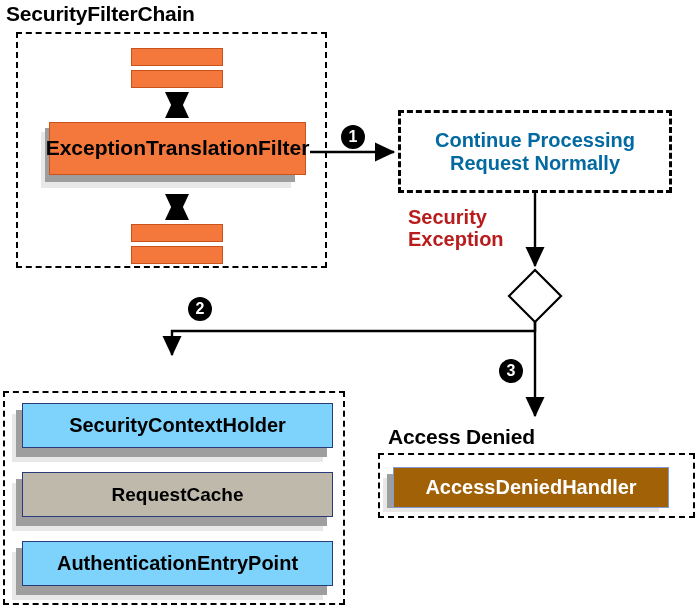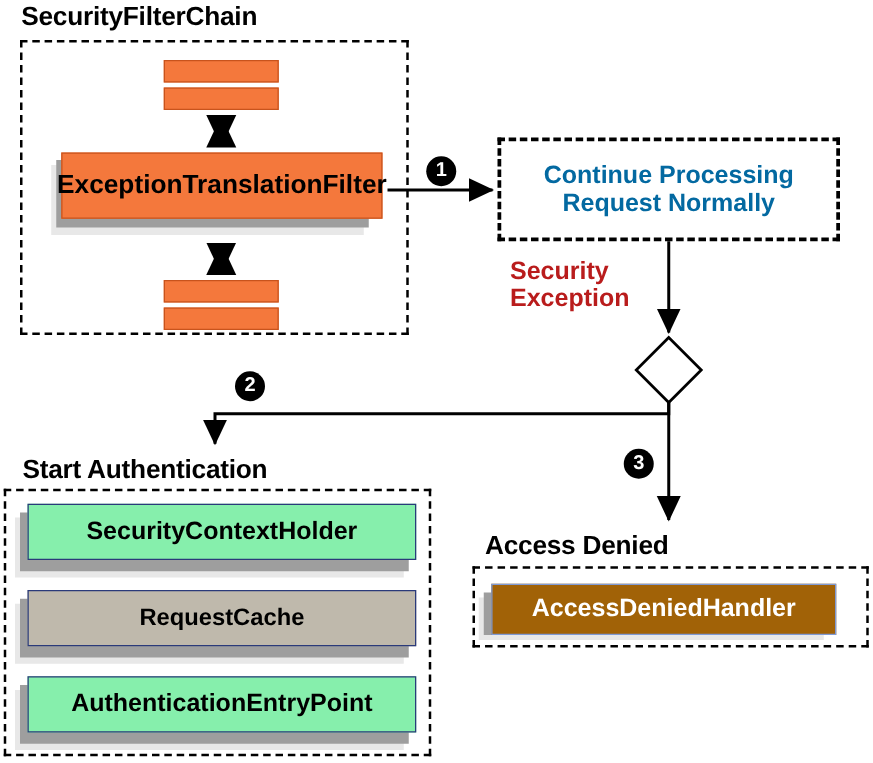--- a/index.html
+++ b/index.html
@@ -47,21 +47,21 @@
     z-index: 3;
   }
   .shadow1, .shadow2 {
     position: absolute;
     box-sizing: border-box;
   }
   .shadow1 { background: #9e9e9e; z-index: 2; }
   .shadow2 { background: #e8e8e8; z-index: 1; }
 
   .orange { background: #F4783C; border: 1px solid #c8531c; }
-  .blue   { background: #86efac; border: 1px solid #2a3a7a; }
+  .blue   { background: #7dd3fc; border: 1px solid #2a3a7a; }
   .gray   { background: #BFB9AC; border: 1px solid #2a3a7a; }
   .navy   { background: #a16207; border: 1px solid #7f9ad6; color: #ffffff; }
 
   
   .proc-box {
     position: absolute;
     border: 3px dashed #000000;
     box-sizing: border-box;
     display: flex;
     align-items: center;
@@ -108,41 +108,40 @@
     height: 610px;
     z-index: 5;
     pointer-events: none;
   }
 </style>
 </head>
 <body>
 
 <div id="canvas">
 
-  <div class="group-label" style="left:17px; top:2px; font-size:21px;">SecurityFilterChain</div>
+  <div class="group-label" style="left:6px; top:2px; font-size:21px;">SecurityFilterChain</div>
 
   <div class="group-box" style="left:16px; top:32px; width:311px; height:236px;"></div>
 
   <div class="node orange" style="left:131px; top:48px; width:92px; height:18px;"></div>
   <div class="node orange" style="left:131px; top:70px; width:92px; height:18px;"></div>
 
   <div class="shadow2" style="left:41px; top:132px; width:250px; height:56px;"></div>
   <div class="shadow1" style="left:45px; top:128px; width:250px; height:54px;"></div>
   <div class="node orange" style="left:49px; top:122px; width:257px; height:53px; font-size:21px;">ExceptionTranslationFilter</div>
 
   <div class="node orange" style="left:131px; top:224px; width:92px; height:18px;"></div>
   <div class="node orange" style="left:131px; top:246px; width:92px; height:18px;"></div>
 
   <div class="proc-box" style="left:398px; top:110px; width:274px; height:83px; font-size:20px;">Continue Processing
 Request Normally</div>
 
   <div class="edge-label" style="left:408px; top:206px; font-size:20px;">Security
 Exception</div>
 
-  <div class="group-label" style="left:18px; top:364px; font-size:21px;">Start Authentication</div>
 
   <div class="group-box" style="left:3px; top:391px; width:342px; height:214px;"></div>
 
   <div class="shadow2" style="left:12px; top:414px; width:311px; height:48px;"></div>
   <div class="shadow1" style="left:16px; top:410px; width:311px; height:47px;"></div>
   <div class="node blue" style="left:22px; top:403px; width:311px; height:45px; font-size:20px;">SecurityContextHolder</div>
 
   <div class="shadow2" style="left:12px; top:483px; width:311px; height:48px;"></div>
   <div class="shadow1" style="left:16px; top:479px; width:311px; height:47px;"></div>
   <div class="node gray" style="left:22px; top:472px; width:311px; height:45px; font-size:19px;">RequestCache</div>

